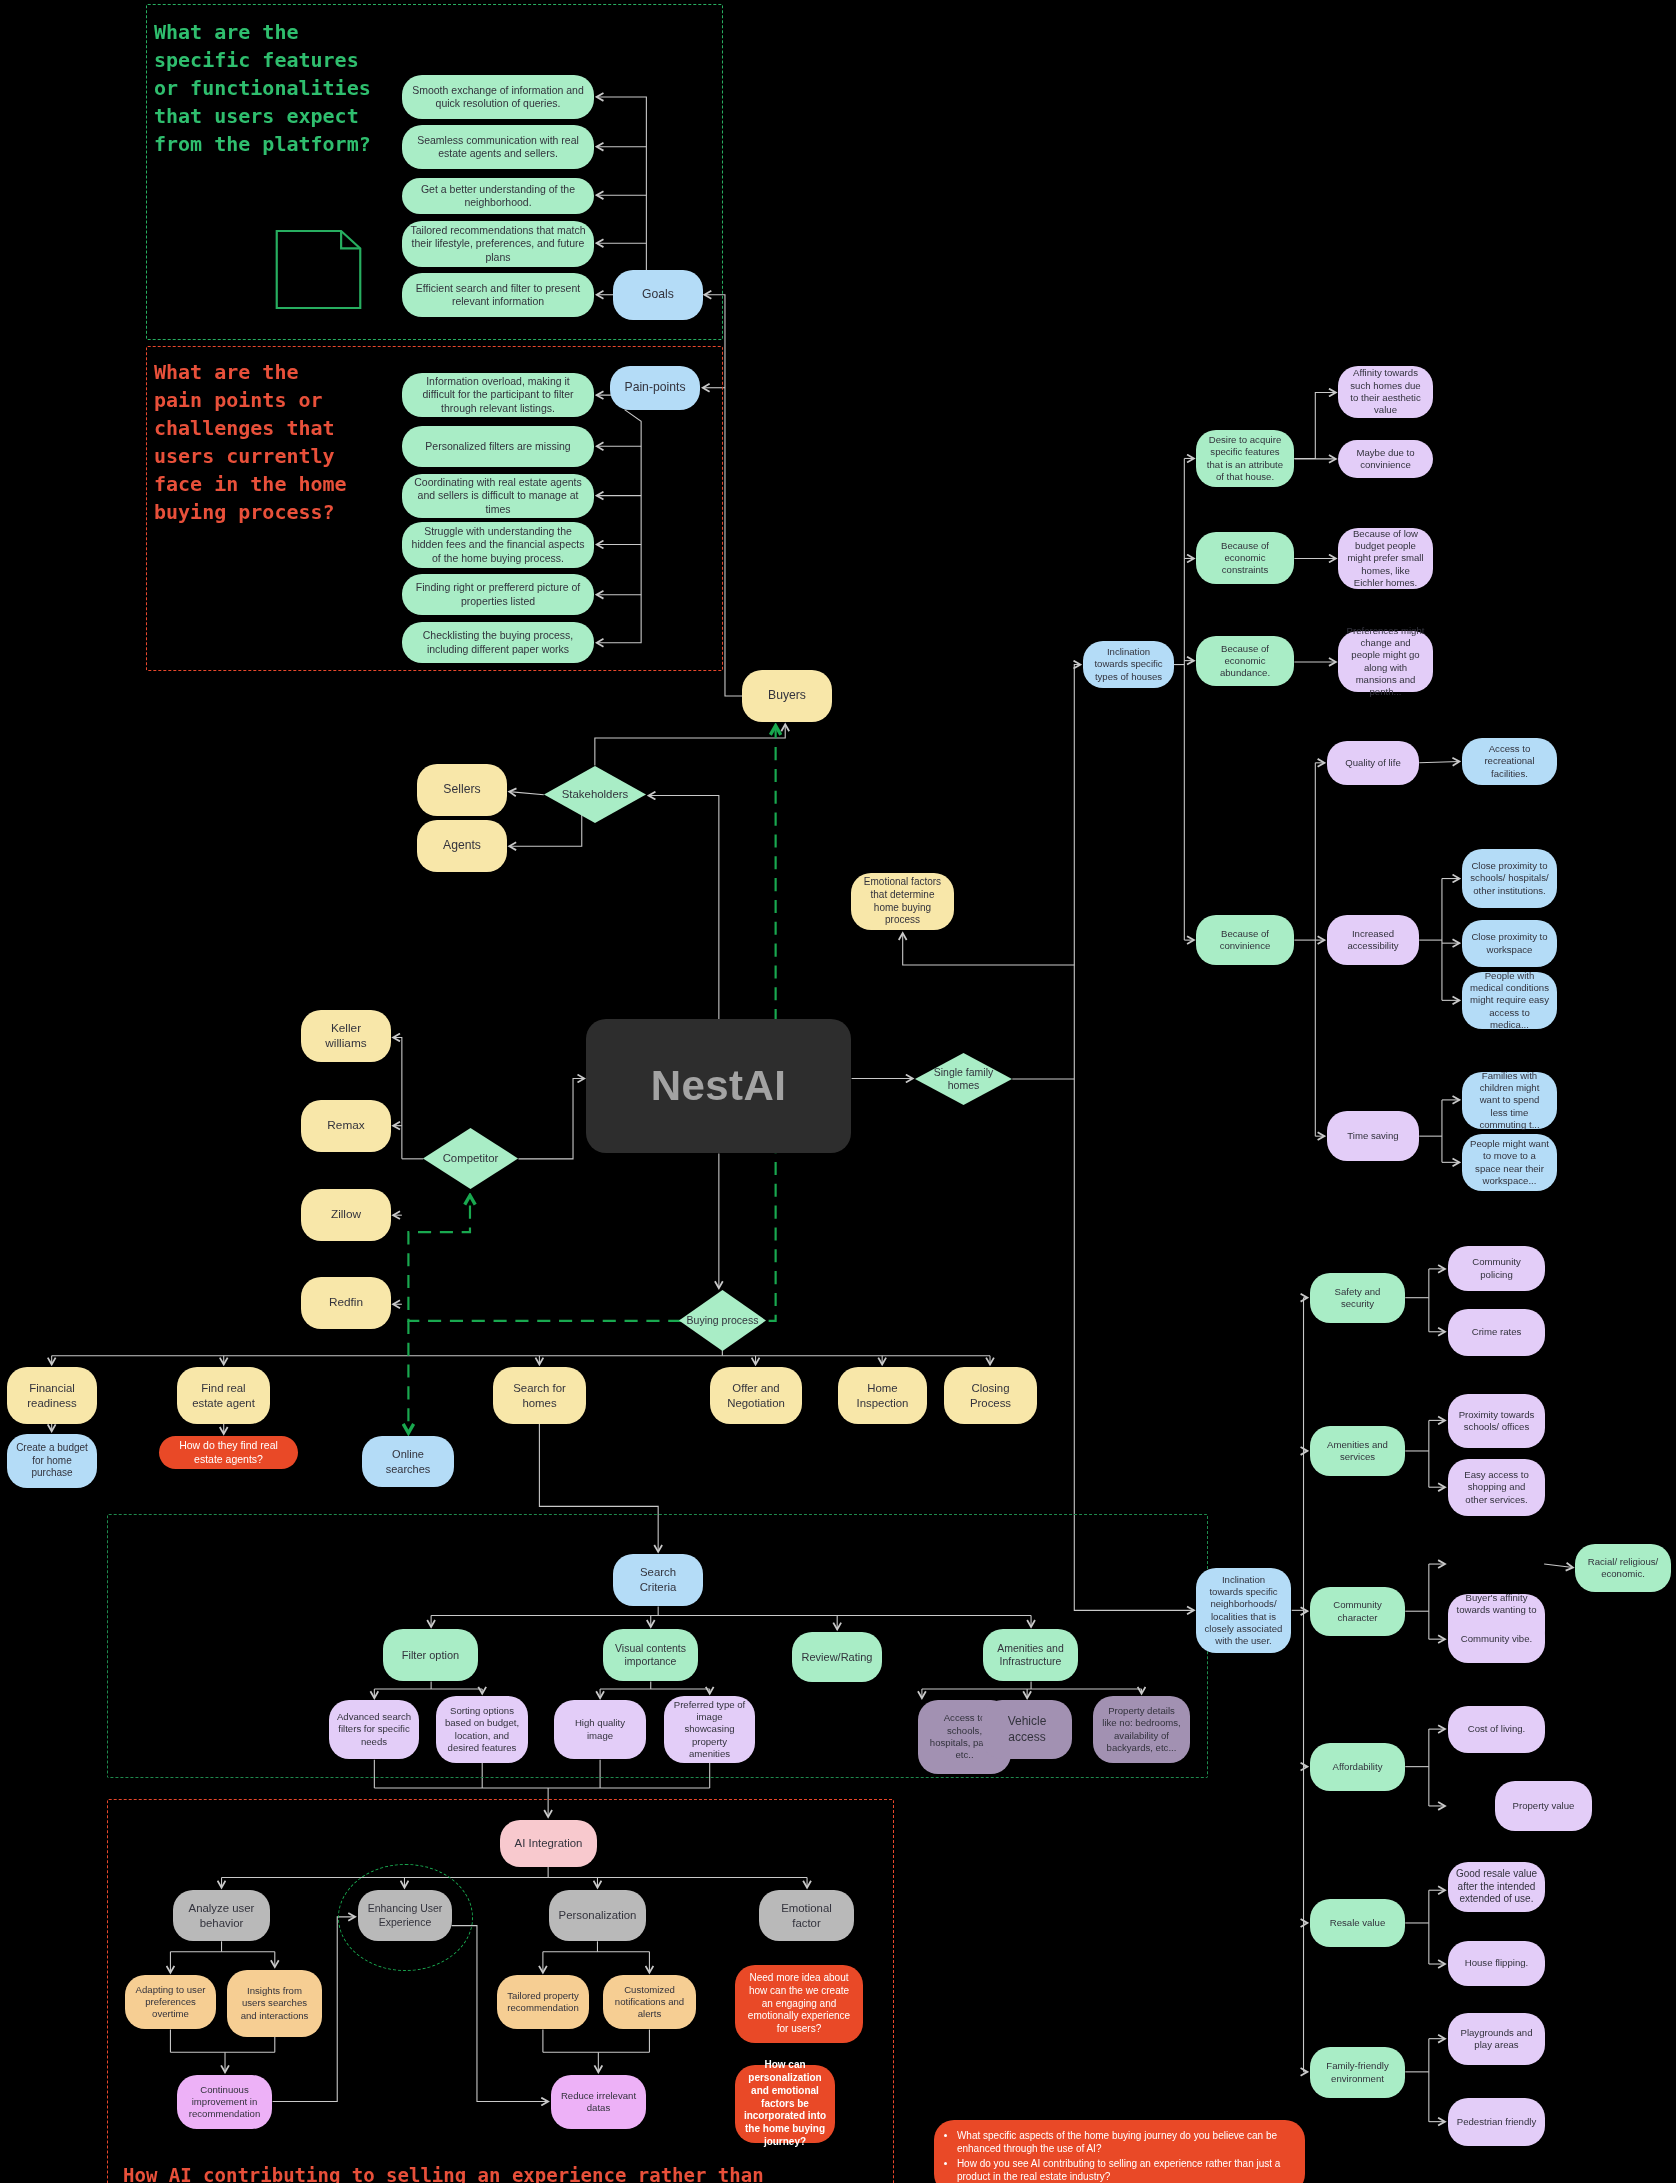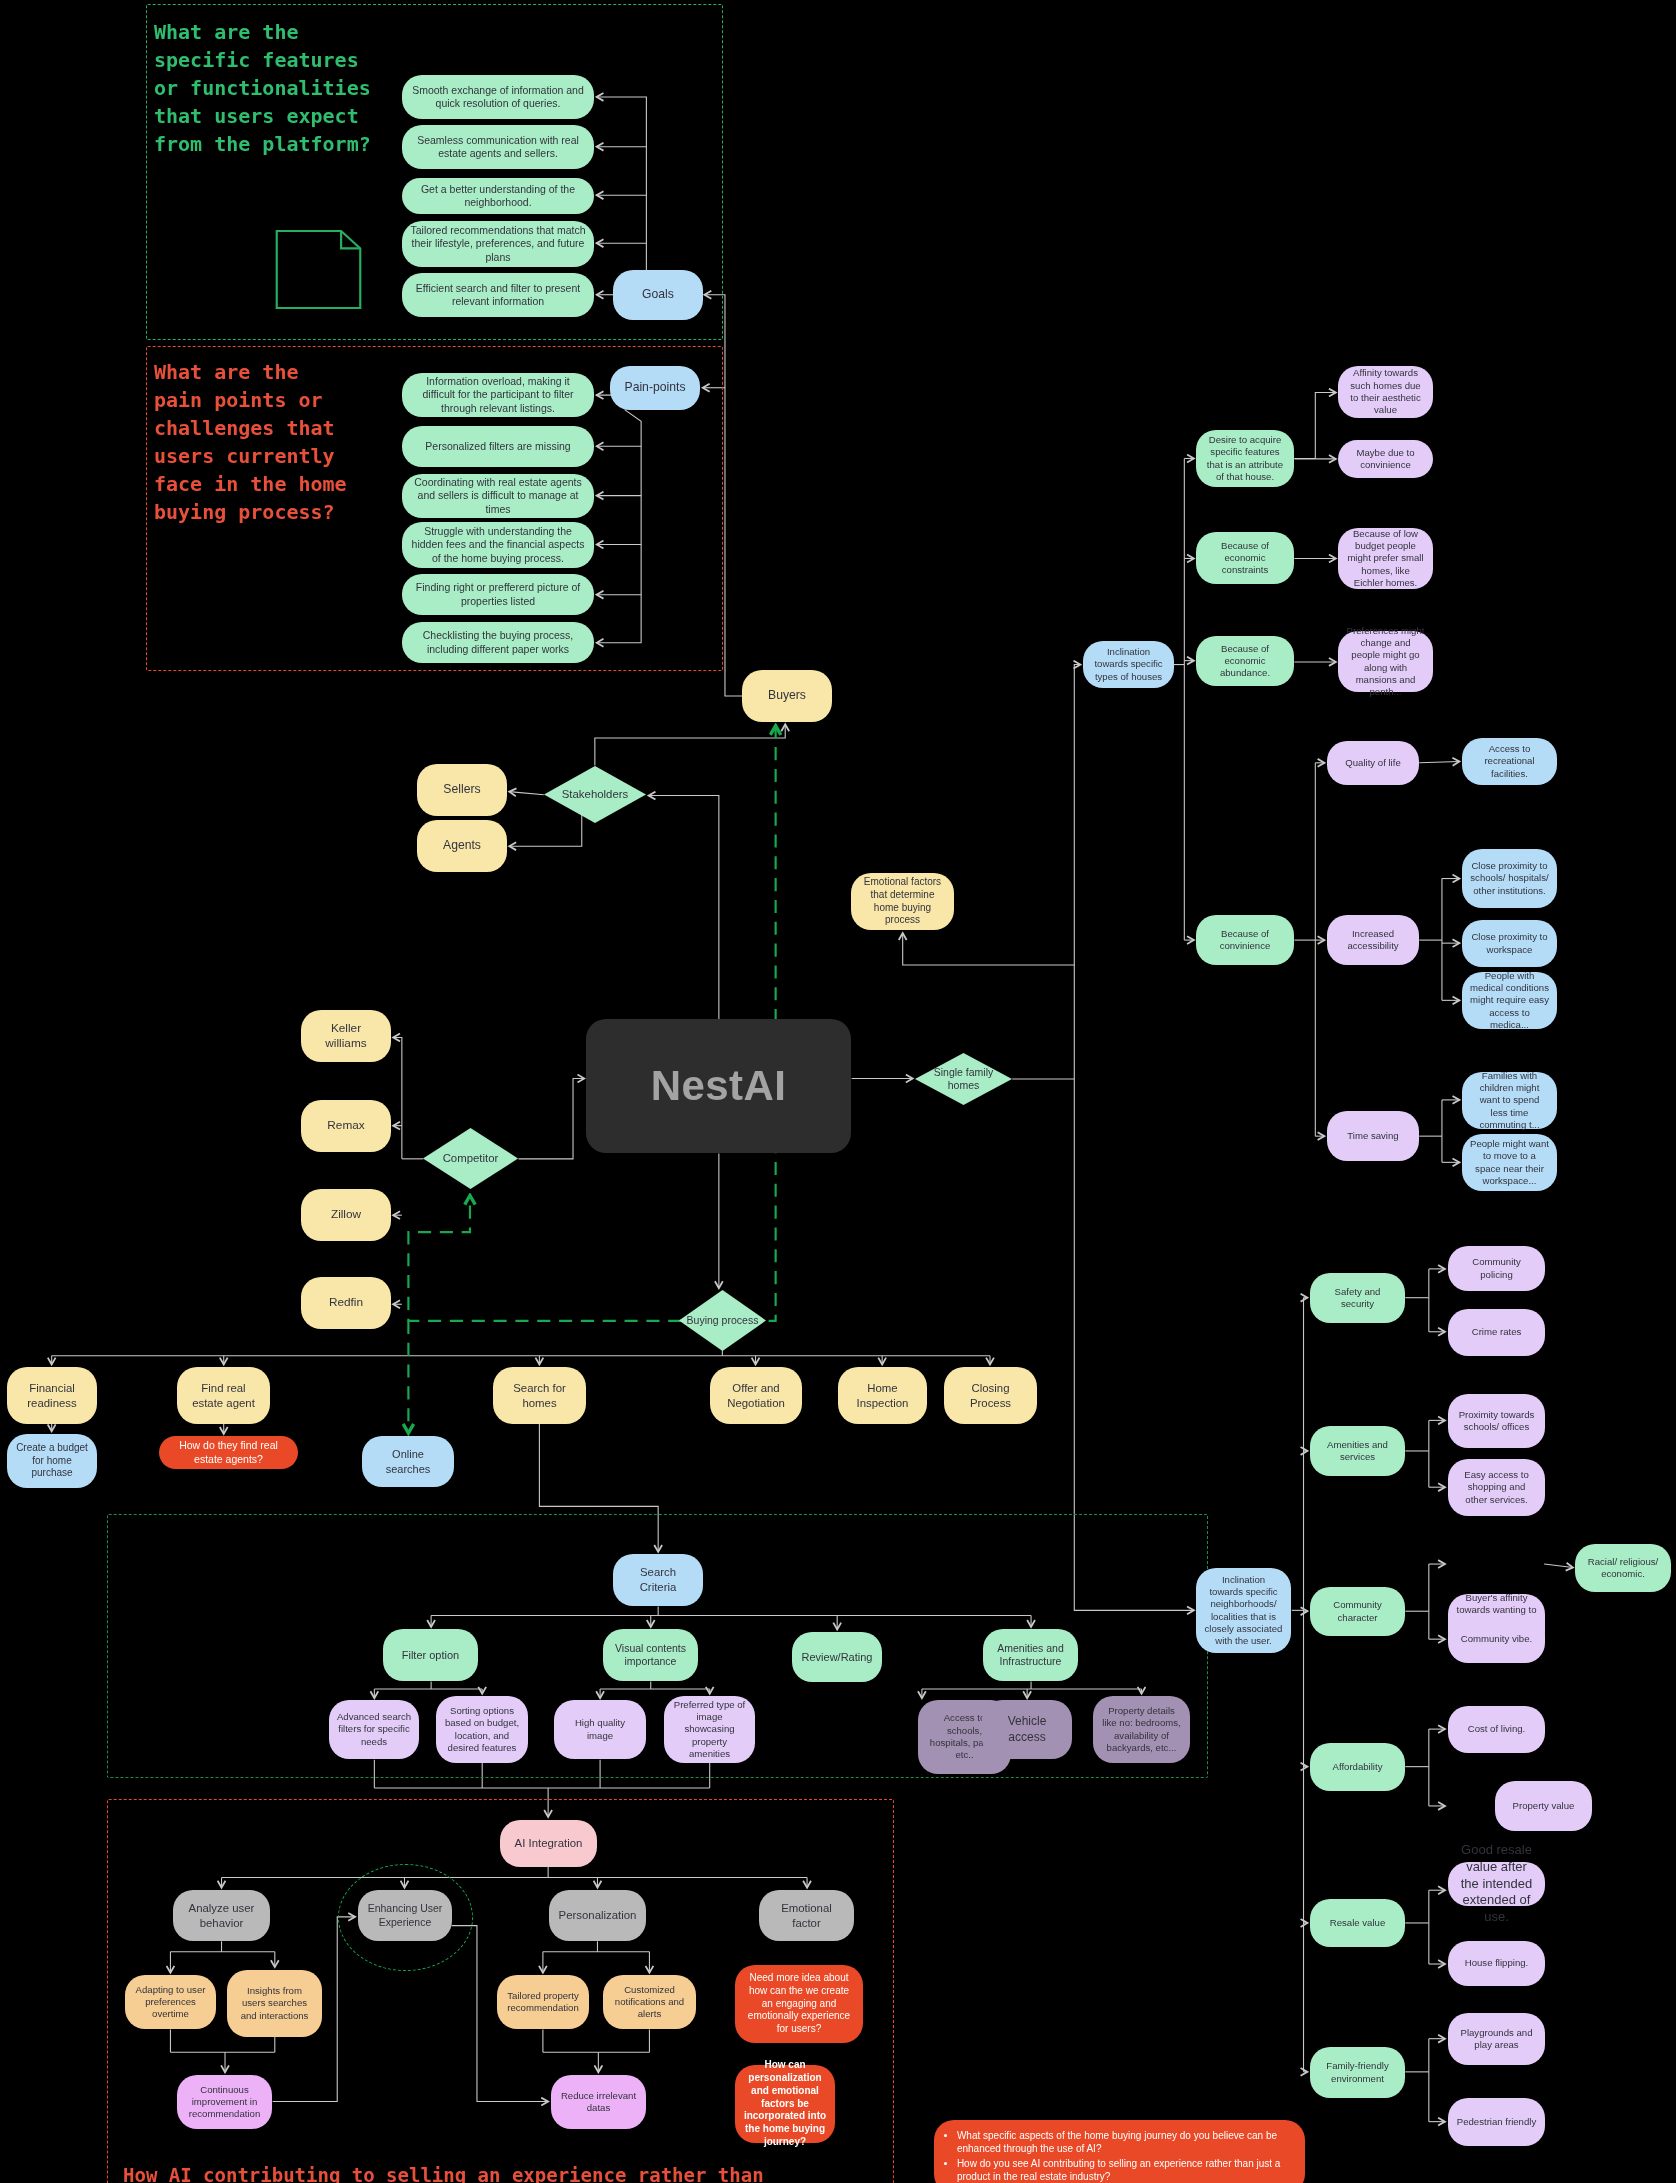--- a/index.html
+++ b/index.html
@@ -442,21 +442,21 @@
     </div>
     <div class="node" style="left: 1448px; top: 1706px; width: 97px; height: 47px; background: rgb(227, 205, 248); color: rgb(51, 51, 61); font-size: 9.6px;">
       <span class="lbl">Cost of living.</span>
     </div>
     <div class="node" style="left: 1448px; top: 1781px; width: 97px; height: 50px; background: rgb(227, 205, 248); color: rgb(51, 51, 61); font-size: 9.6px; margin-left: 47px;">
       <span class="lbl">Property value</span>
     </div>
     <div class="node" style="left: 1310px; top: 1899px; width: 95px; height: 48px; background: rgb(169, 237, 198); color: rgb(51, 51, 61); font-size: 9.6px;">
       <span class="lbl">Resale value</span>
     </div>
-    <div class="node" style="left: 1448px; top: 1862px; width: 97px; height: 44px; background: rgb(227, 205, 248); color: rgb(51, 51, 61); font-size: 13px;">
+    <div class="node" style="left: 1448px; top: 1862px; width: 97px; height: 50px; background: rgb(227, 205, 248); color: rgb(51, 51, 61); font-size: 10px;">
       <span class="lbl">Good resale value after the intended extended of use.</span>
     </div>
     <div class="node" style="left: 1448px; top: 1941px; width: 97px; height: 45px; background: rgb(227, 205, 248); color: rgb(51, 51, 61); font-size: 9.6px;">
       <span class="lbl">House flipping.</span>
     </div>
     <div class="node" style="left: 1310px; top: 2047px; width: 95px; height: 51px; background: rgb(169, 237, 198); color: rgb(51, 51, 61); font-size: 9.6px;">
       <span class="lbl">Family-friendly environment</span>
     </div>
     <div class="node" style="left: 1448px; top: 2013px; width: 97px; height: 52px; background: rgb(227, 205, 248); color: rgb(51, 51, 61); font-size: 9.6px;">
       <span class="lbl">Playgrounds and play areas</span>

